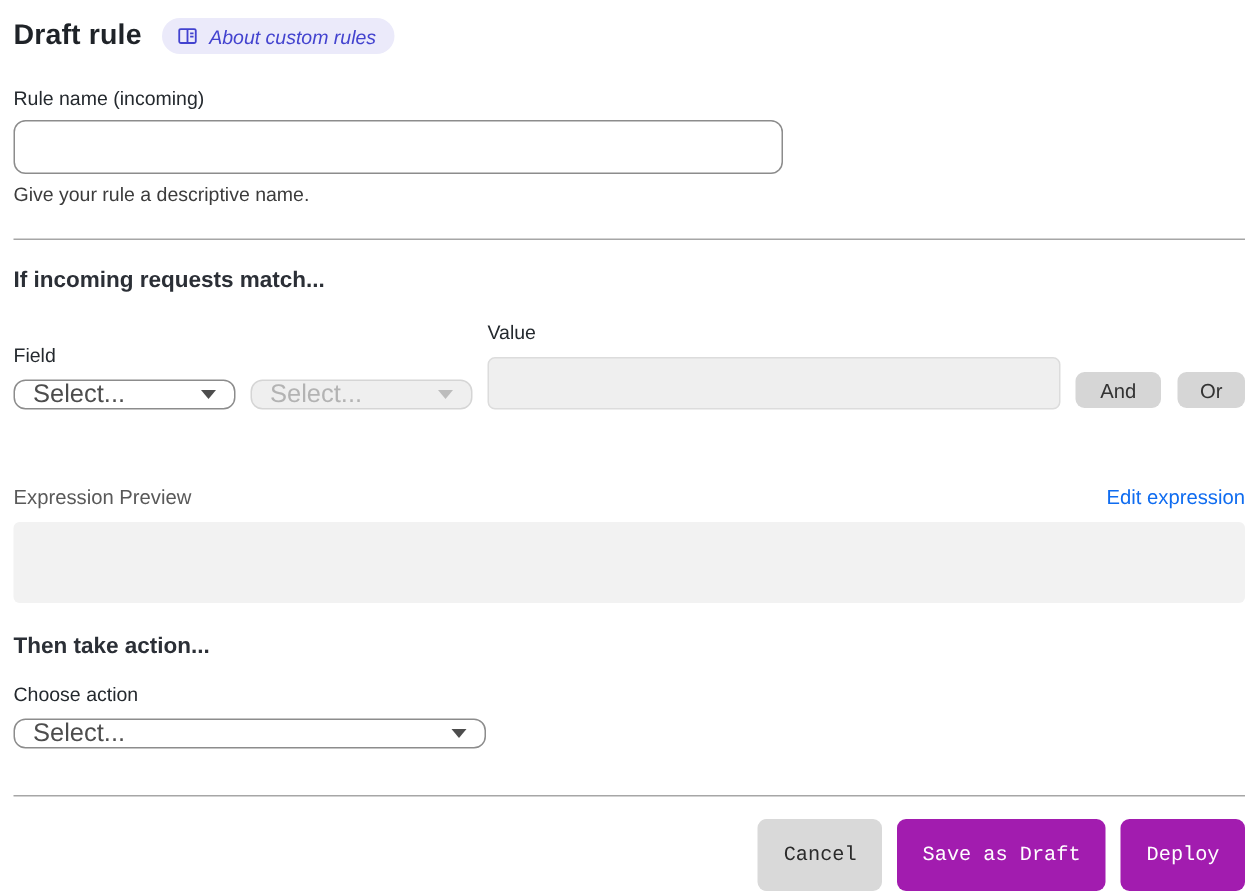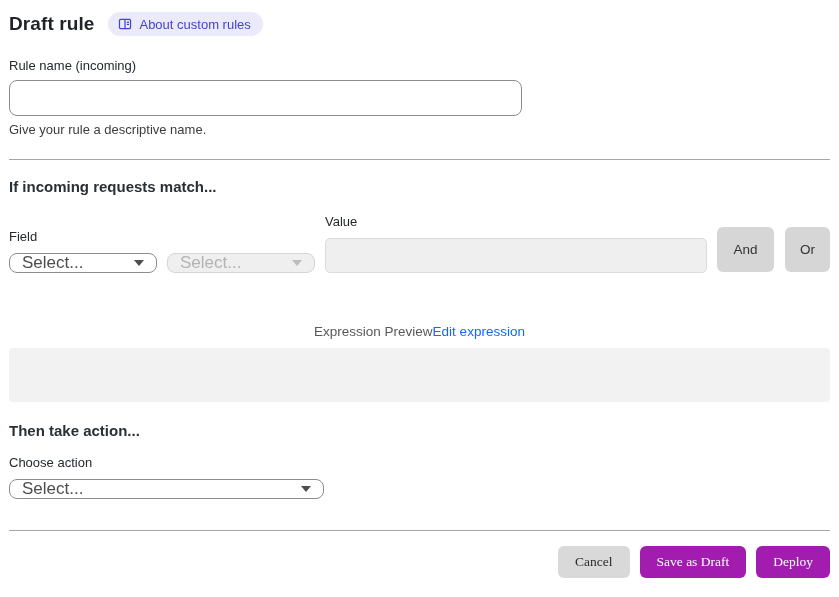--- a/index.html
+++ b/index.html
@@ -14,20 +14,21 @@
 
   
   .header { display: flex; align-items: center; gap: 14px; padding-top: 3px; }
   .page-title { font-size: 19px; font-weight: bold; color: #1f2328; letter-spacing: .1px; }
   .badge {
     display: inline-flex; align-items: center; gap: 7px;
     background: #ebeafa; color: #4343cf;
     font-size: 13px; line-height: 1;
     padding: 5px 12px 5px 10px; border-radius: 12px;
     cursor: pointer;
+    font-style: italic;
   }
   .badge svg { display: block; }
 
   
   .field-label { font-size: 13px; color: #24292e; }
   .rule-name-label { margin-top: 22px; }
   .rule-name-input {
     margin-top: 7px;
     width: 513px; height: 36px;
     border: 1px solid #8c8c8c; border-radius: 8px;
@@ -63,44 +64,44 @@
   .caret-disabled { border-top-color: #bcbcbc; }
 
   .value-input {
     height: 35px; width: 100%;
     background: #efefef; border: 1px solid #dcdcdc; border-radius: 5px;
     font-family: "Liberation Sans", sans-serif; font-size: 13.5px;
     padding: 0 10px; color: #555;
   }
 
   .logic-btn {
-    height: 45px; border: none; border-radius: 6px;
+    height: 24px; border: none; border-radius: 6px;
     background: #d6d6d6; color: #333;
     font-family: "Liberation Sans", sans-serif; font-size: 13.5px;
     cursor: pointer; margin-bottom: 1px;
   }
   .and-btn { width: 57px; }
   .or-btn { width: 45px; margin-left: 11px; }
 
   
-  .expr-row { margin-top: 51px; display: flex; align-items: baseline; justify-content: center; }
+  .expr-row { margin-top: 51px; display: flex; align-items: baseline; justify-content: space-between; }
   .expr-label { font-size: 13.5px; color: #595959; }
   .expr-link { font-size: 13.5px; color: #0f6cf0; text-decoration: none; cursor: pointer; }
   .expr-box { margin-top: 9px; height: 54px; background: #f2f2f2; border-radius: 4px; }
 
   
   .action-heading { margin-top: 20px; }
   .choose-label { margin-top: 16px; }
   .action-select { margin-top: 9px; width: 315px; }
 
   
   .footer { margin-top: 15px; display: flex; justify-content: flex-end; gap: 10px; }
   .btn {
-    height: 32px; border: none; border-radius: 6px;
-    font-family: Liberation Serif, serif; font-size: 13.5px;
+    height: 48px; border: none; border-radius: 6px;
+    font-family: Liberation Mono, monospace; font-size: 13.5px;
     cursor: pointer; padding: 0 17px;
   }
   .btn-secondary { background: #d9d9d9; color: #2b2b2b; }
   .btn-primary { background: #a21caf; color: #ffffff; }
 </style>
 </head>
 <body>
 
 <div class="page">
 

